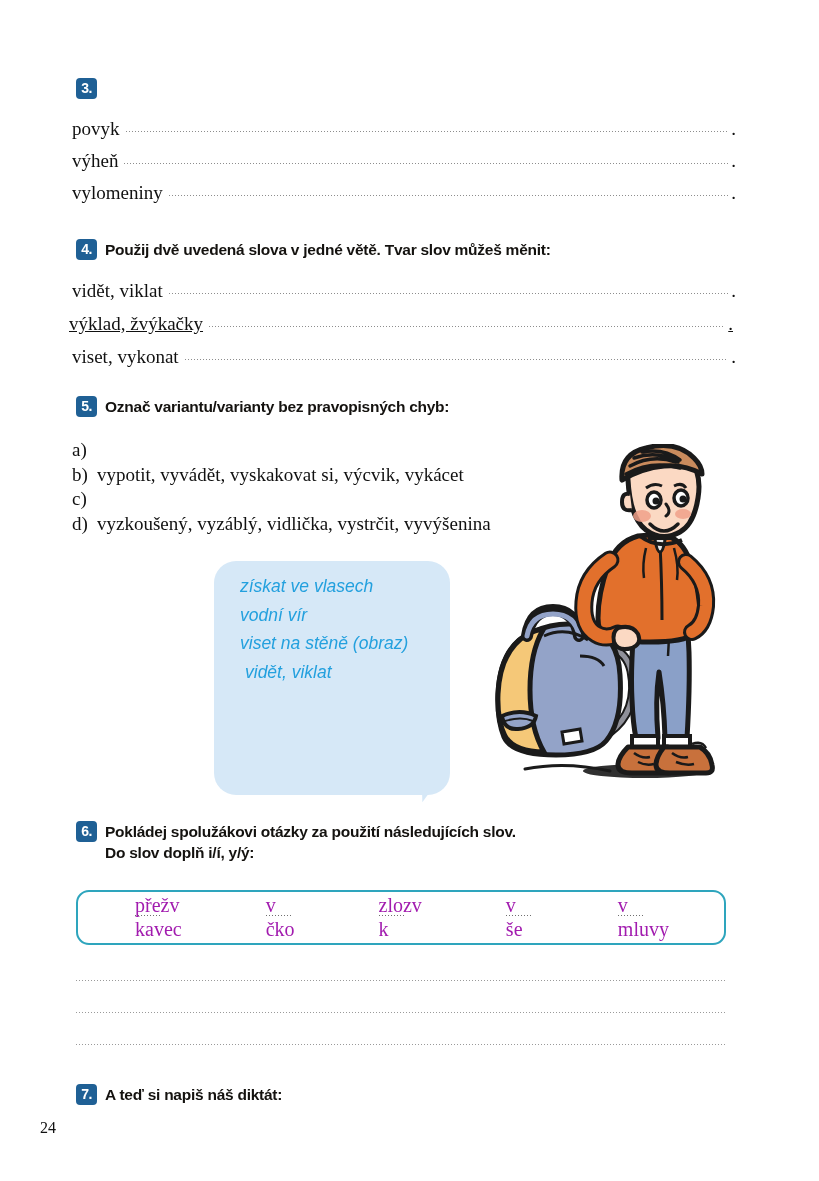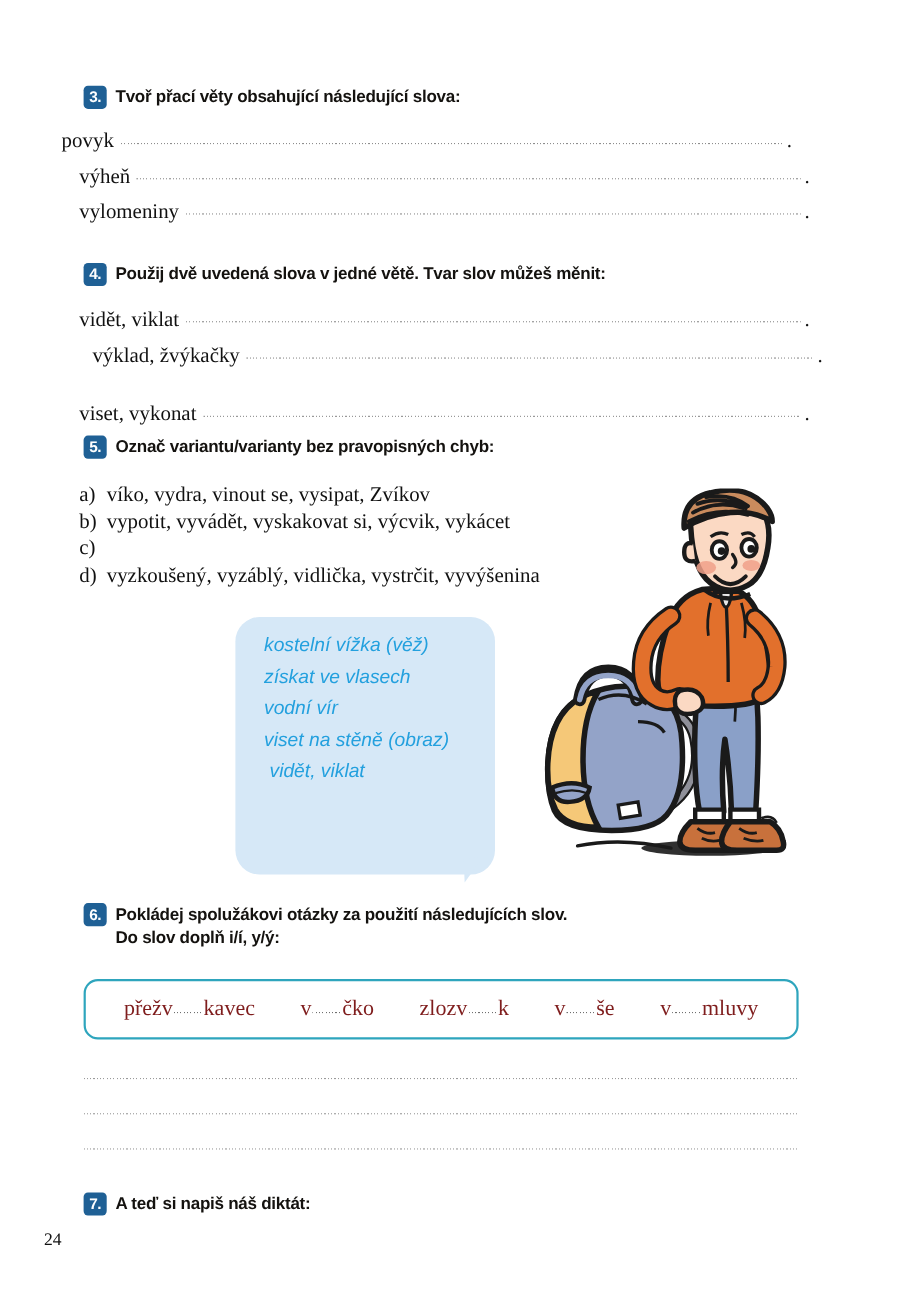--- a/index.html
+++ b/index.html
@@ -155,24 +155,25 @@
     border-radius: 13px;
     box-sizing: border-box;
     display: flex;
     align-items: center;
     justify-content: space-around;
     padding: 0 14px;
   }
   .bw {
     font-family: "Liberation Serif", serif;
     font-size: 20px;
-    color: #7f1d1d;
+    color: #a21caf;
     white-space: nowrap;
     display: inline-flex;
     align-items: baseline;
+    flex-direction: column;
   }
   .bw .gap {
     display: inline-block;
     width: 26px;
     height: 1px;
     position: relative;
     top: -2px;
     margin: 0 1px;
     background-image: repeating-linear-gradient(to right, #6f6f6f 0 1px, transparent 1px 3px);
   }
@@ -196,24 +197,23 @@
     height: 360px;
   }
 </style>
 </head>
 <body>
 
 <div id="page">
 
   <div class="ex-head" style="left:76px; top:78px; width:640px;">
     <div class="ex-badge">3.</div>
-    <div class="ex-title">Tvoř přací věty obsahující následující slova:</div>
-  </div>
-
-  <div class="ans-row" style="left:56px; top:118px; width:664px;">
+  </div>
+
+  <div class="ans-row" style="left:72px; top:118px; width:664px;">
     <span class="word">povyk</span>
     <span class="dots"></span>
     <span class="endpoint">.</span>
   </div>
   <div class="ans-row" style="left:72px; top:150px; width:664px;">
     <span class="word">výheň</span>
     <span class="dots"></span>
     <span class="endpoint">.</span>
   </div>
   <div class="ans-row" style="left:72px; top:182px; width:664px;">
@@ -225,40 +225,39 @@
   <div class="ex-head" style="left:76px; top:239px; width:640px;">
     <div class="ex-badge">4.</div>
     <div class="ex-title">Použij dvě uvedená slova v jedné větě. Tvar slov můžeš měnit:</div>
   </div>
 
   <div class="ans-row" style="left:72px; top:280px; width:664px;">
     <span class="word">vidět, viklat</span>
     <span class="dots"></span>
     <span class="endpoint">.</span>
   </div>
-  <div class="ans-row" style="left:84px; top:313px; width:664px;">
+  <div class="ans-row" style="left:69px; top:313px; width:664px;text-decoration:underline;">
     <span class="word">výklad, žvýkačky</span>
     <span class="dots"></span>
     <span class="endpoint">.</span>
   </div>
-  <div class="ans-row" style="left:72px; top:346px; width:664px;margin-top:20px;">
+  <div class="ans-row" style="left:72px; top:346px; width:664px;">
     <span class="word">viset, vykonat</span>
     <span class="dots"></span>
     <span class="endpoint">.</span>
   </div>
 
   <div class="ex-head" style="left:76px; top:396px; width:640px;">
     <div class="ex-badge">5.</div>
     <div class="ex-title">Označ variantu/varianty bez pravopisných chyb:</div>
   </div>
 
   <div class="opt-list" style="left:72px; top:438px; width:520px;">
     <div class="opt">
       <span class="key">a)</span>
-      <span>víko, vydra, vinout se, vysipat, Zvíkov</span>
     </div>
     <div class="opt">
       <span class="key">b)</span>
       <span>vypotit, vyvádět, vyskakovat si, výcvik, vykácet</span>
     </div>
     <div class="opt">
       <span class="key">c)</span>
     </div>
     <div class="opt">
       <span class="key">d)</span>
@@ -346,21 +345,20 @@
 
       <path d="M196 60 q6 8 0 12" fill="none" stroke="#1a1a1a" stroke-width="3" stroke-linecap="round"></path>
 
       <path d="M180 80 q14 14 28 0" fill="none" stroke="#1a1a1a" stroke-width="3.5" stroke-linecap="round"></path>
     </g>
   </svg>
 
   <div id="bubble"></div>
   <div id="bubble-tail"></div>
   <div class="bubble-inner">
-    <div class="bubble-line">kostelní vížka (věž)</div>
     <div class="bubble-line">získat ve vlasech</div>
     <div class="bubble-line">vodní vír</div>
     <div class="bubble-line">viset na stěně (obraz)</div>
     <div class="bubble-line indent">vidět, viklat</div>
   </div>
 
   <div class="ex-head" style="left:76px; top:821px; width:650px;">
     <div class="ex-badge">6.</div>
     <div class="ex-title">Pokládej spolužákovi otázky za použití následujících slov.
 Do slov doplň i/í, y/ý:</div>

